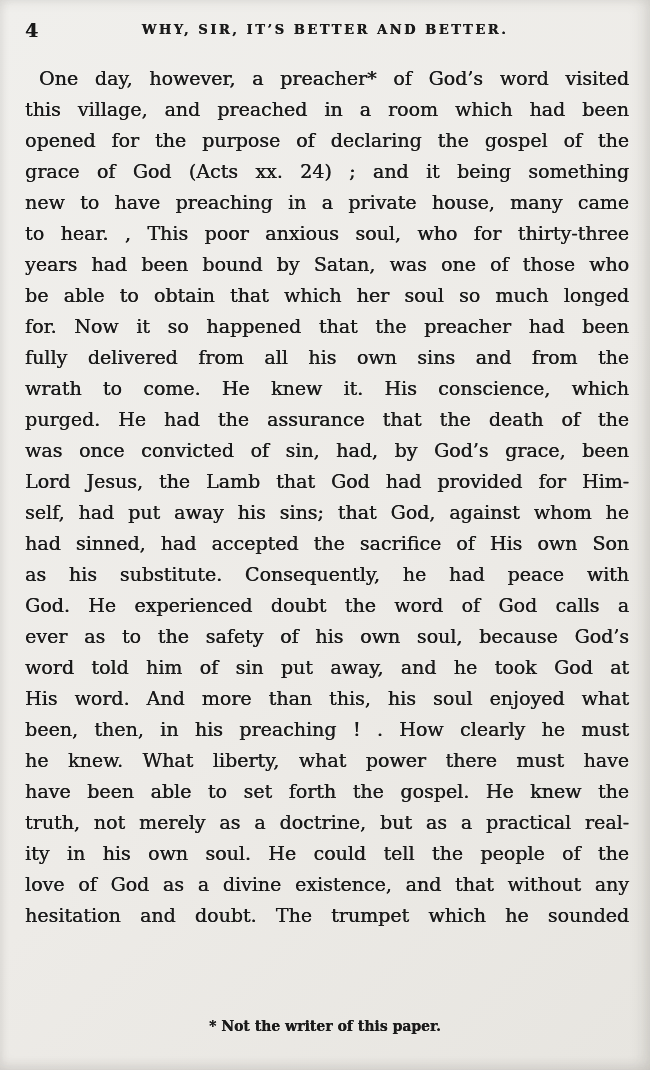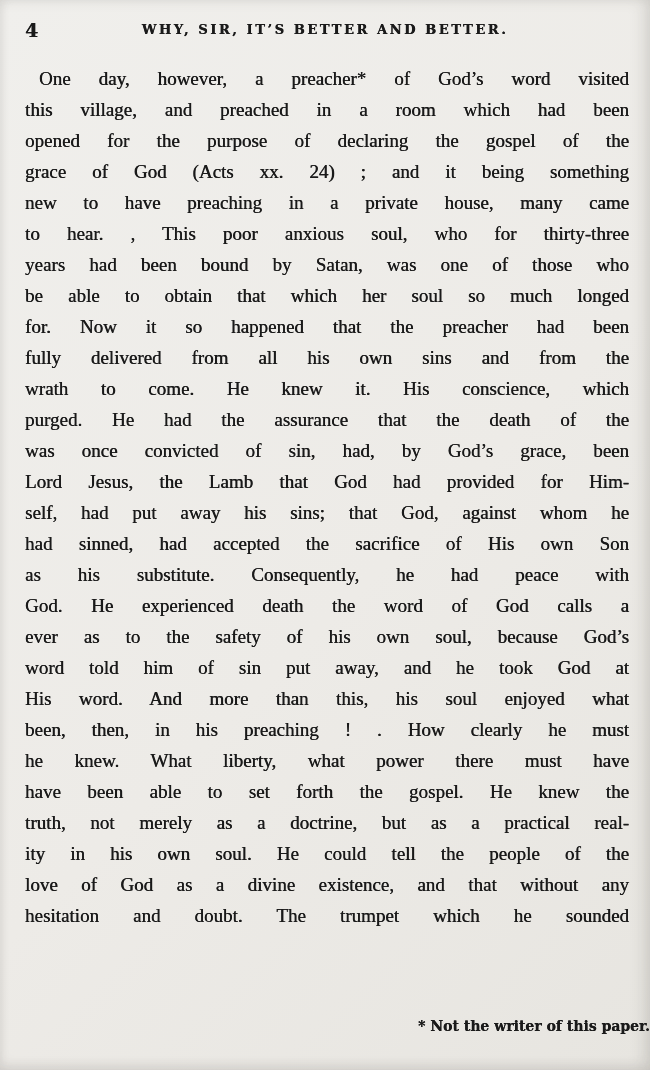--- a/index.html
+++ b/index.html
@@ -38,27 +38,26 @@
     position: absolute;
     top: 63px; left: 25px; width: 604px;
   }
   .line {
     font-size: 19px;
     line-height: 31px;
     text-align: justify;
     text-align-last: justify;
     -moz-text-align-last: justify;
     text-shadow: 0.35px 0 0 currentColor;
-    font-family: Liberation Serif, serif;
   }
   .line.indent { text-indent: 14px; }
   .footnote {
     position: absolute;
     top: 1018px; left: 0; width: 100%;
-    text-align: right;
+    text-align: center;
     font-size: 14px; font-weight: bold;
     text-shadow: 0.2px 0 0 currentColor;
   }
 </style>
 </head>
 <body>
 
 <div class="page">
   <div class="header">
     <span class="pagenum">4</span>
@@ -76,21 +75,21 @@
       <div class="line">be able to obtain that which her soul so much longed</div>
       <div class="line">for. Now it so happened that the preacher had been</div>
       <div class="line">fully delivered from all his own sins and from the</div>
       <div class="line">wrath to come. He knew it. His conscience, which</div>
       <div class="line">purged. He had the assurance that the death of the</div>
       <div class="line">was once convicted of sin, had, by God’s grace, been</div>
       <div class="line">Lord Jesus, the Lamb that God had provided for Him-</div>
       <div class="line">self, had put away his sins; that God, against whom he</div>
       <div class="line">had sinned, had accepted the sacrifice of His own Son</div>
       <div class="line">as his substitute. Consequently, he had peace with</div>
-      <div class="line">God. He experienced death the word of God calls a</div>
+      <div class="line">God. He experienced doubt the word of God calls a</div>
       <div class="line">ever as to the safety of his own soul, because God’s</div>
       <div class="line">word told him of sin put away, and he took God at</div>
       <div class="line">His word. And more than this, his soul enjoyed what</div>
       <div class="line">been, then, in his preaching ! . How clearly he must</div>
       <div class="line">he knew. What liberty, what power there must have</div>
       <div class="line">have been able to set forth the gospel. He knew the</div>
       <div class="line">truth, not merely as a doctrine, but as a practical real-</div>
       <div class="line">ity in his own soul. He could tell the people of the</div>
       <div class="line">love of God as a divine existence, and that without any</div>
       <div class="line">hesitation and doubt. The trumpet which he sounded</div>

